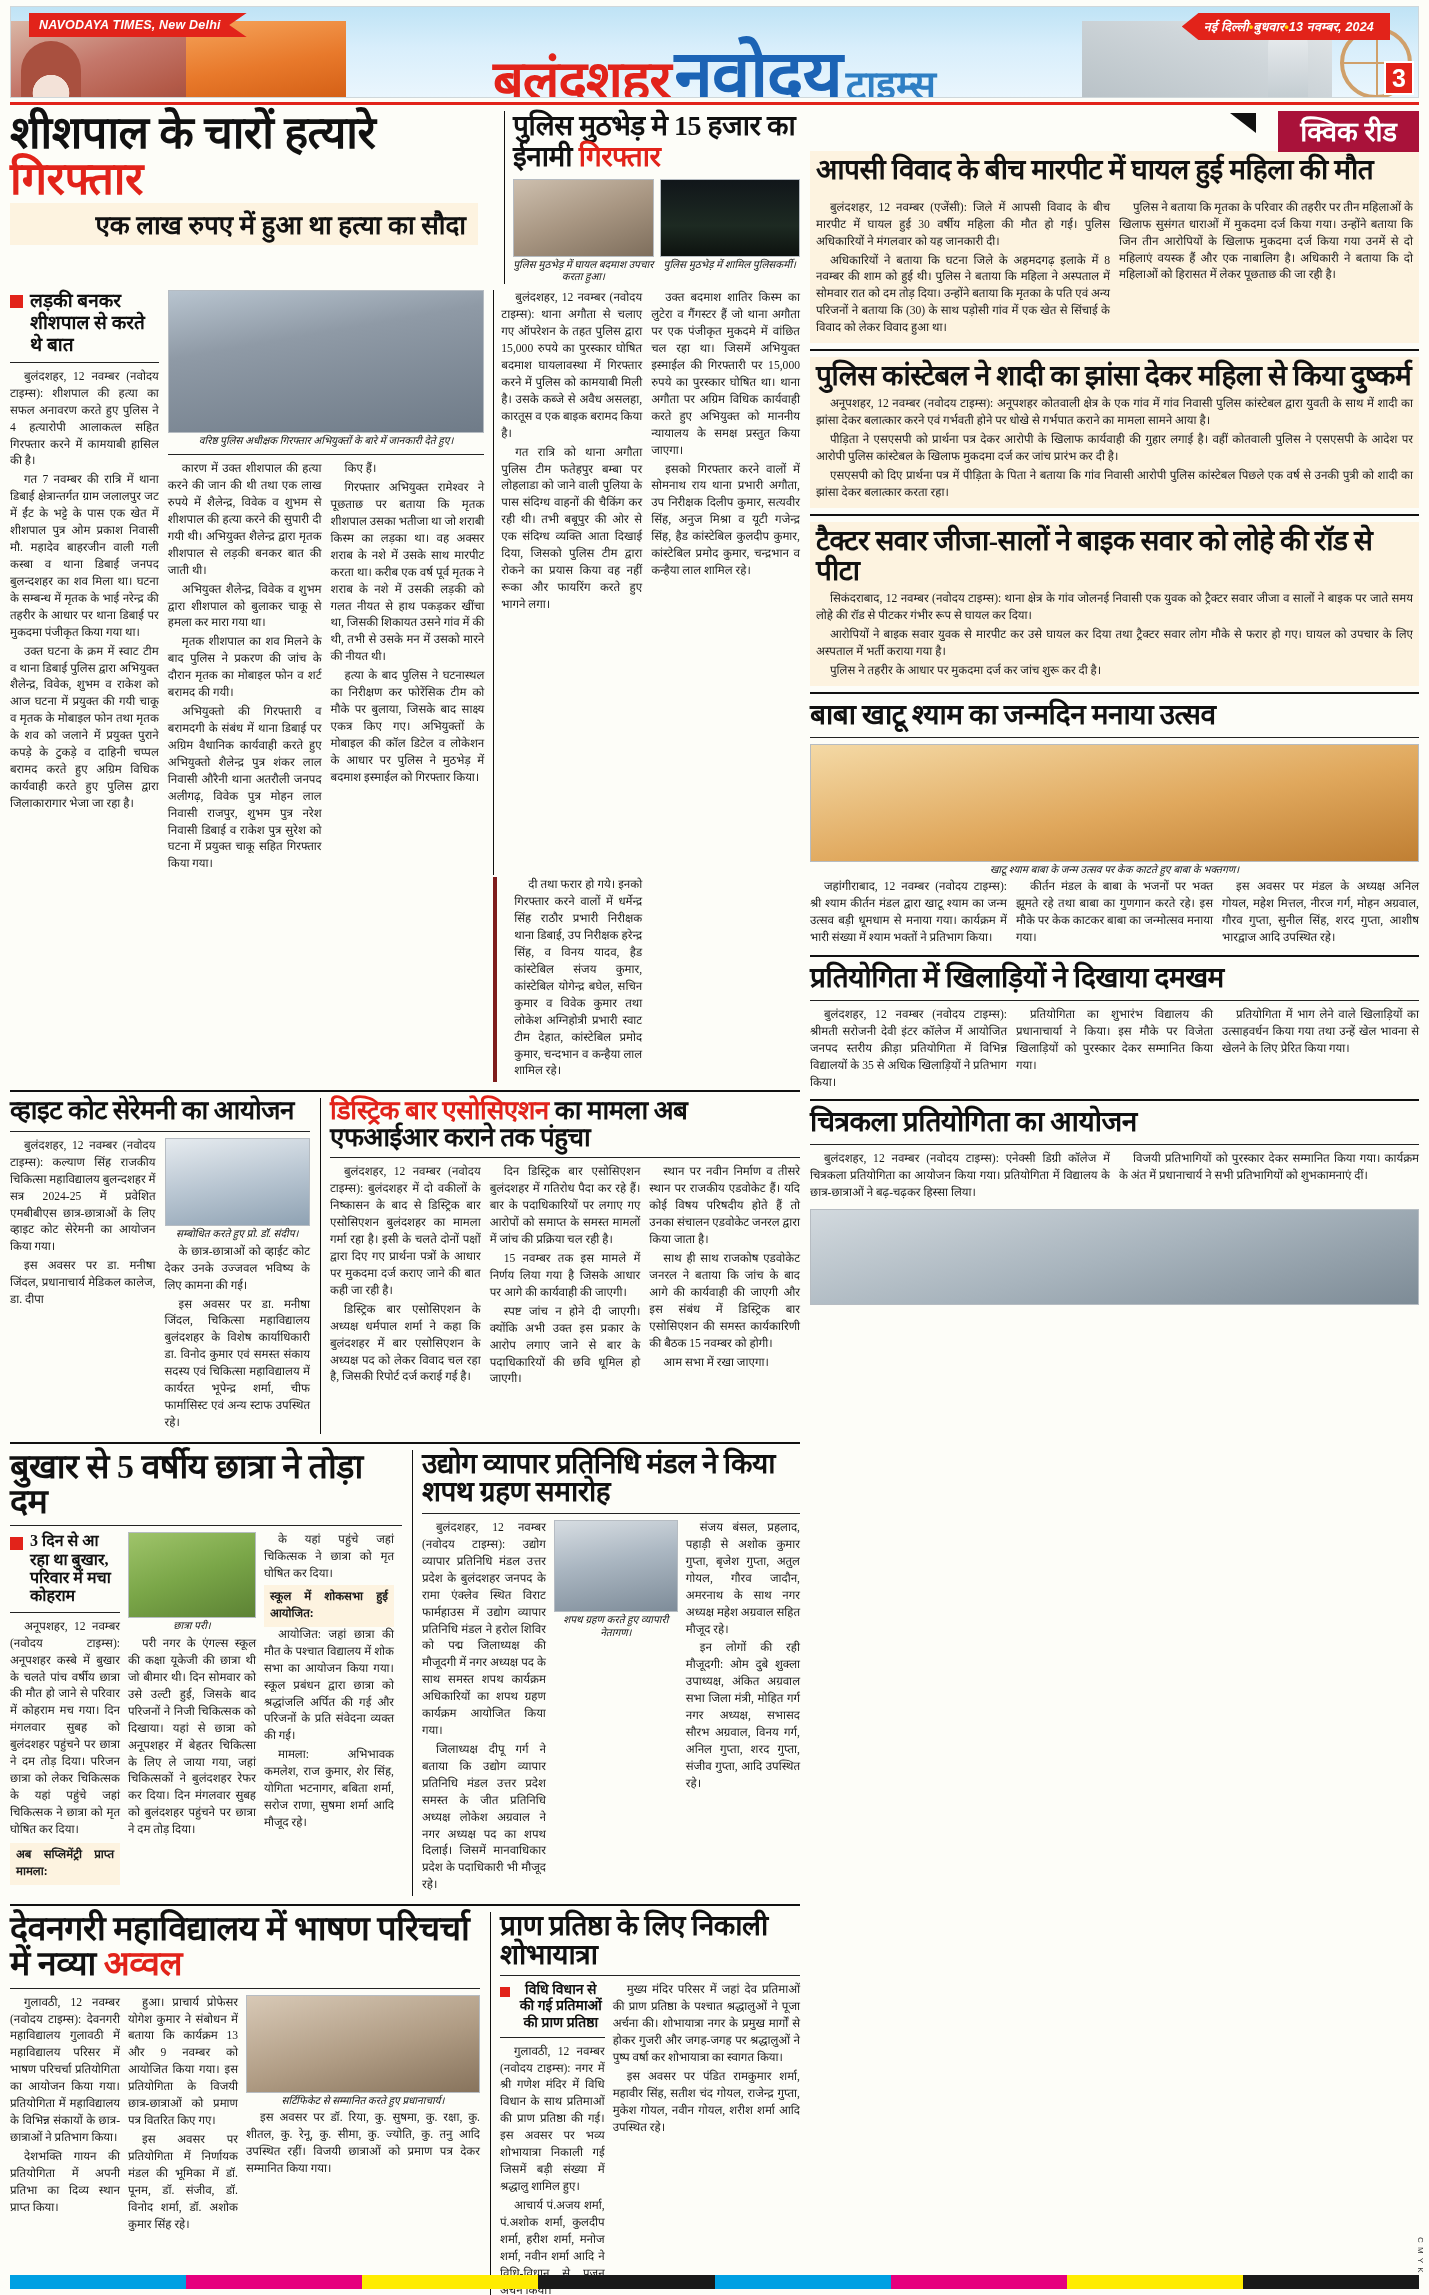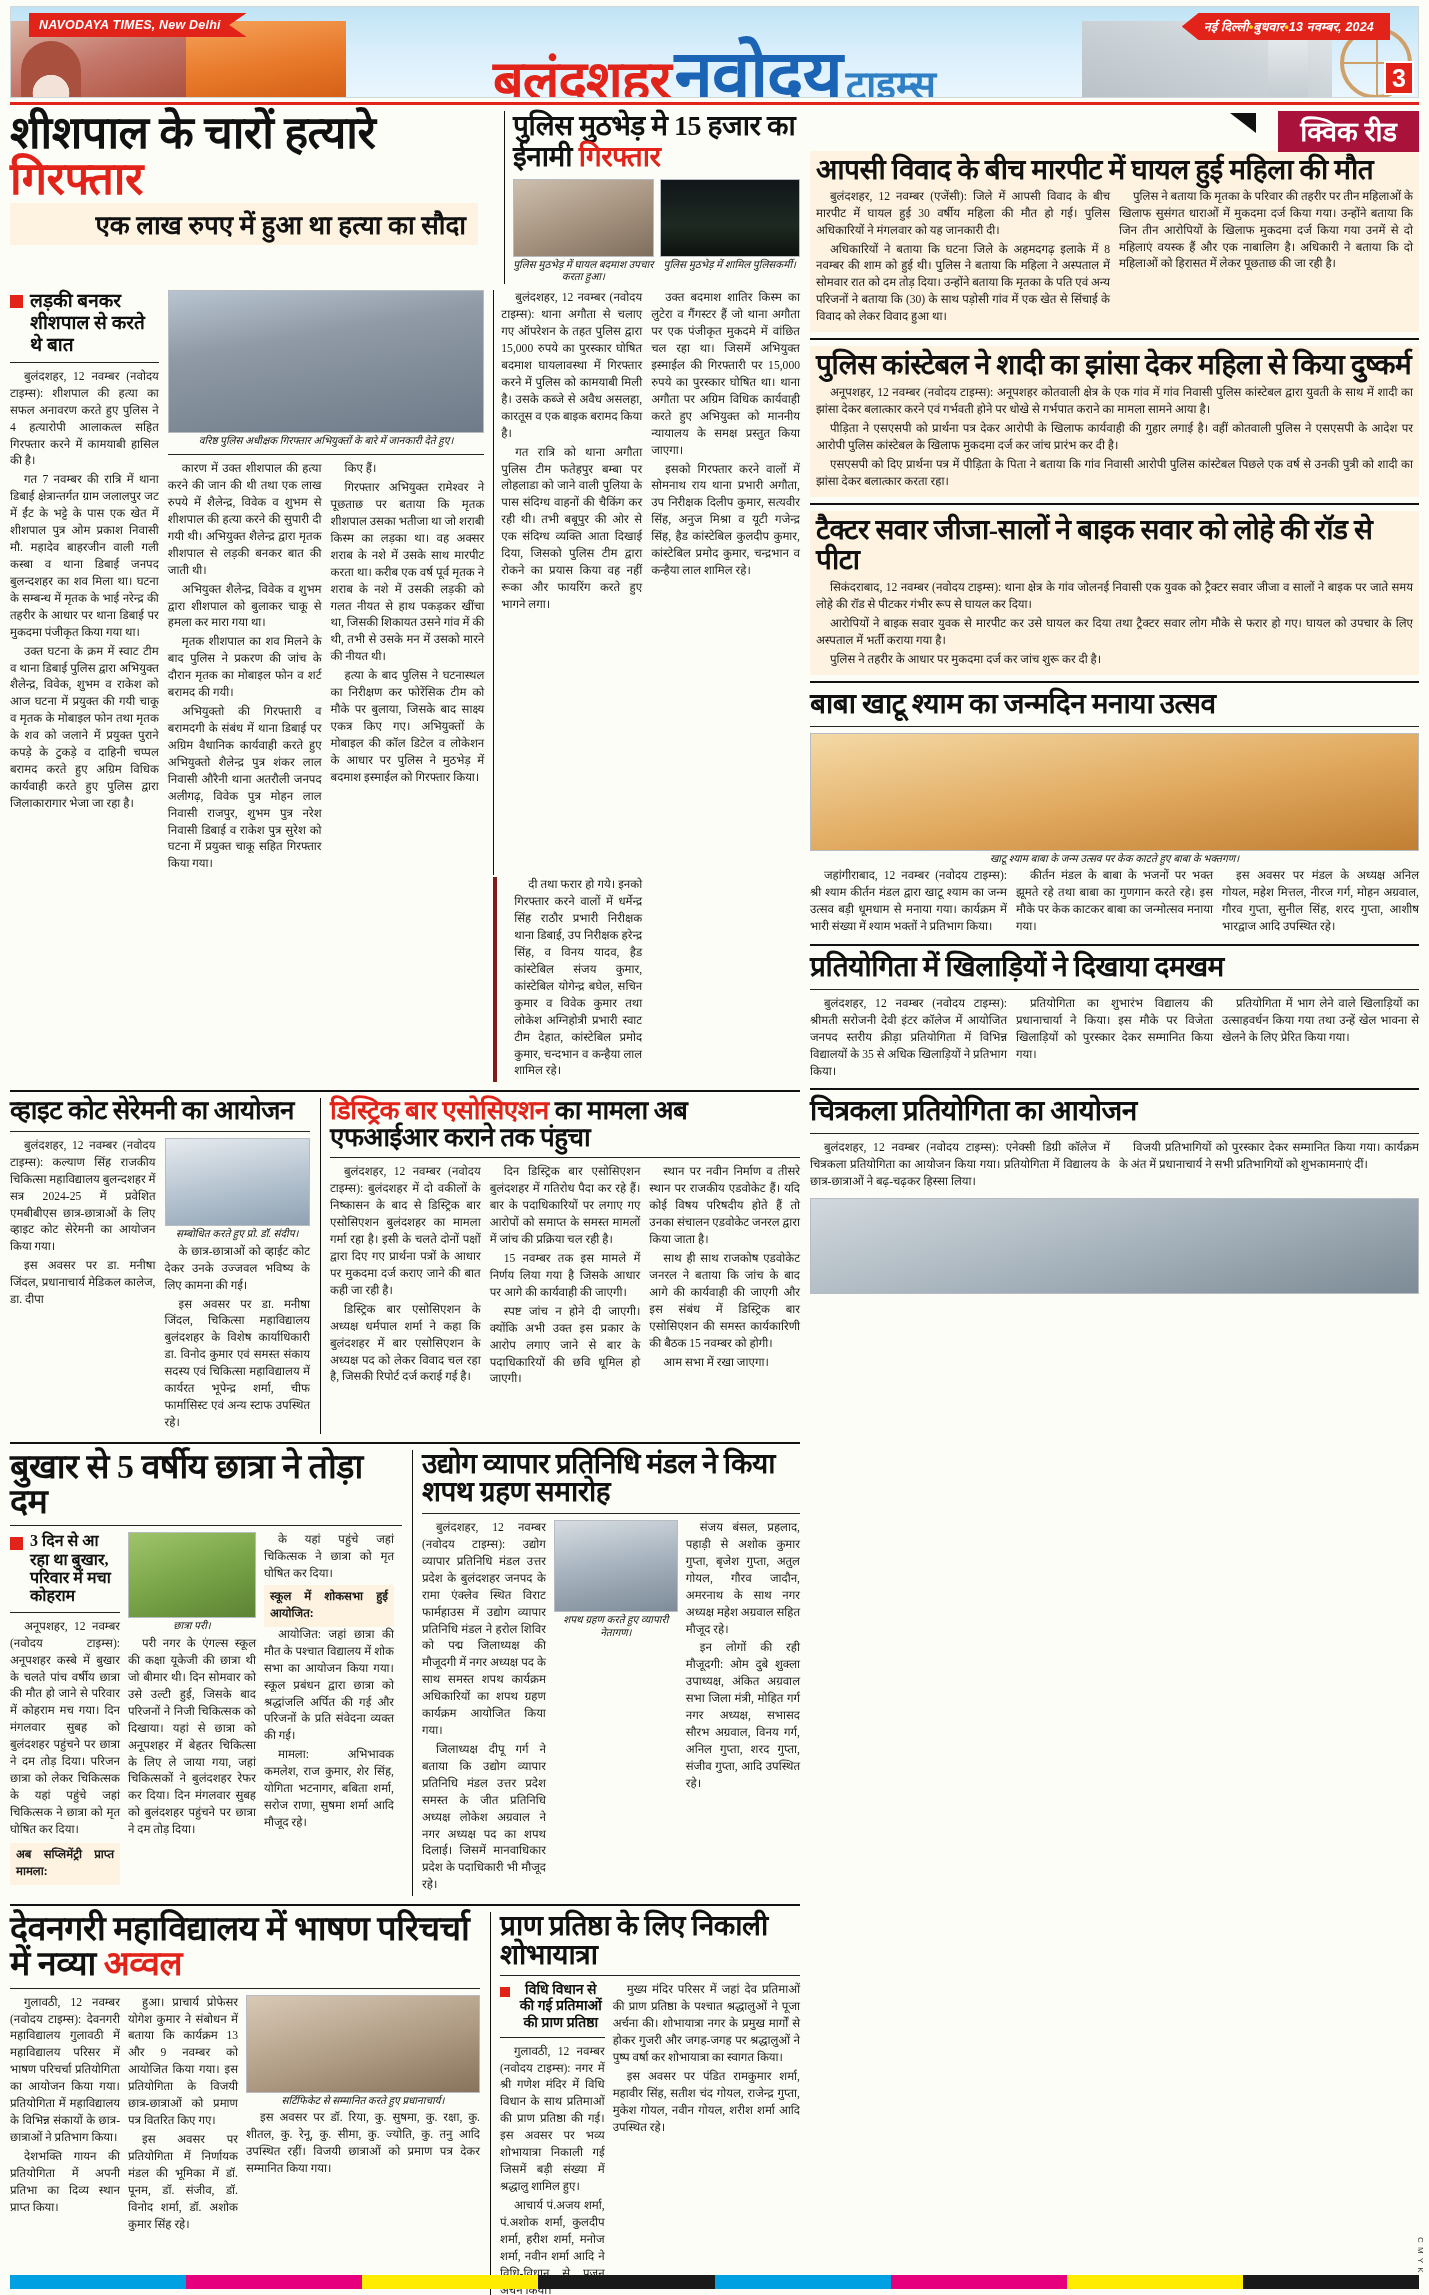--- a/index.html
+++ b/index.html
@@ -416,21 +416,21 @@
 
     <div class="side-col">
 
       <div class="qr-head">
         <div class="qr-tail"></div>
         <div class="qr-tab">क्विक रीड</div>
       </div>
 
       <div class="tintbox">
         <div class="headline h-sm" style="line-height:1.1">आपसी विवाद के बीच मारपीट में घायल हुई महिला की मौत</div>
-        <div class="colwrap" style="margin-top:3px;">
+        <div class="colwrap" style="margin-top:14px;">
           <div class="c body-txt">
             <p>बुलंदशहर, 12 नवम्बर (एजेंसी): जिले में आपसी विवाद के बीच मारपीट में घायल हुई 30 वर्षीय महिला की मौत हो गई। पुलिस अधिकारियों ने मंगलवार को यह जानकारी दी।</p>
             <p>अधिकारियों ने बताया कि घटना जिले के अहमदगढ़ इलाके में 8 नवम्बर की शाम को हुई थी। पुलिस ने बताया कि महिला ने अस्पताल में सोमवार रात को दम तोड़ दिया। उन्होंने बताया कि मृतका के पति एवं अन्य परिजनों ने बताया कि (30) के साथ पड़ोसी गांव में एक खेत से सिंचाई के विवाद को लेकर विवाद हुआ था।</p>
           </div>
           <div class="c body-txt">
             <p>पुलिस ने बताया कि मृतका के परिवार की तहरीर पर तीन महिलाओं के खिलाफ सुसंगत धाराओं में मुकदमा दर्ज किया गया। उन्होंने बताया कि जिन तीन आरोपियों के खिलाफ मुकदमा दर्ज किया गया उनमें से दो महिलाएं वयस्क हैं और एक नाबालिग है। अधिकारी ने बताया कि दो महिलाओं को हिरासत में लेकर पूछताछ की जा रही है।</p>
           </div>
         </div>
       </div>
 

